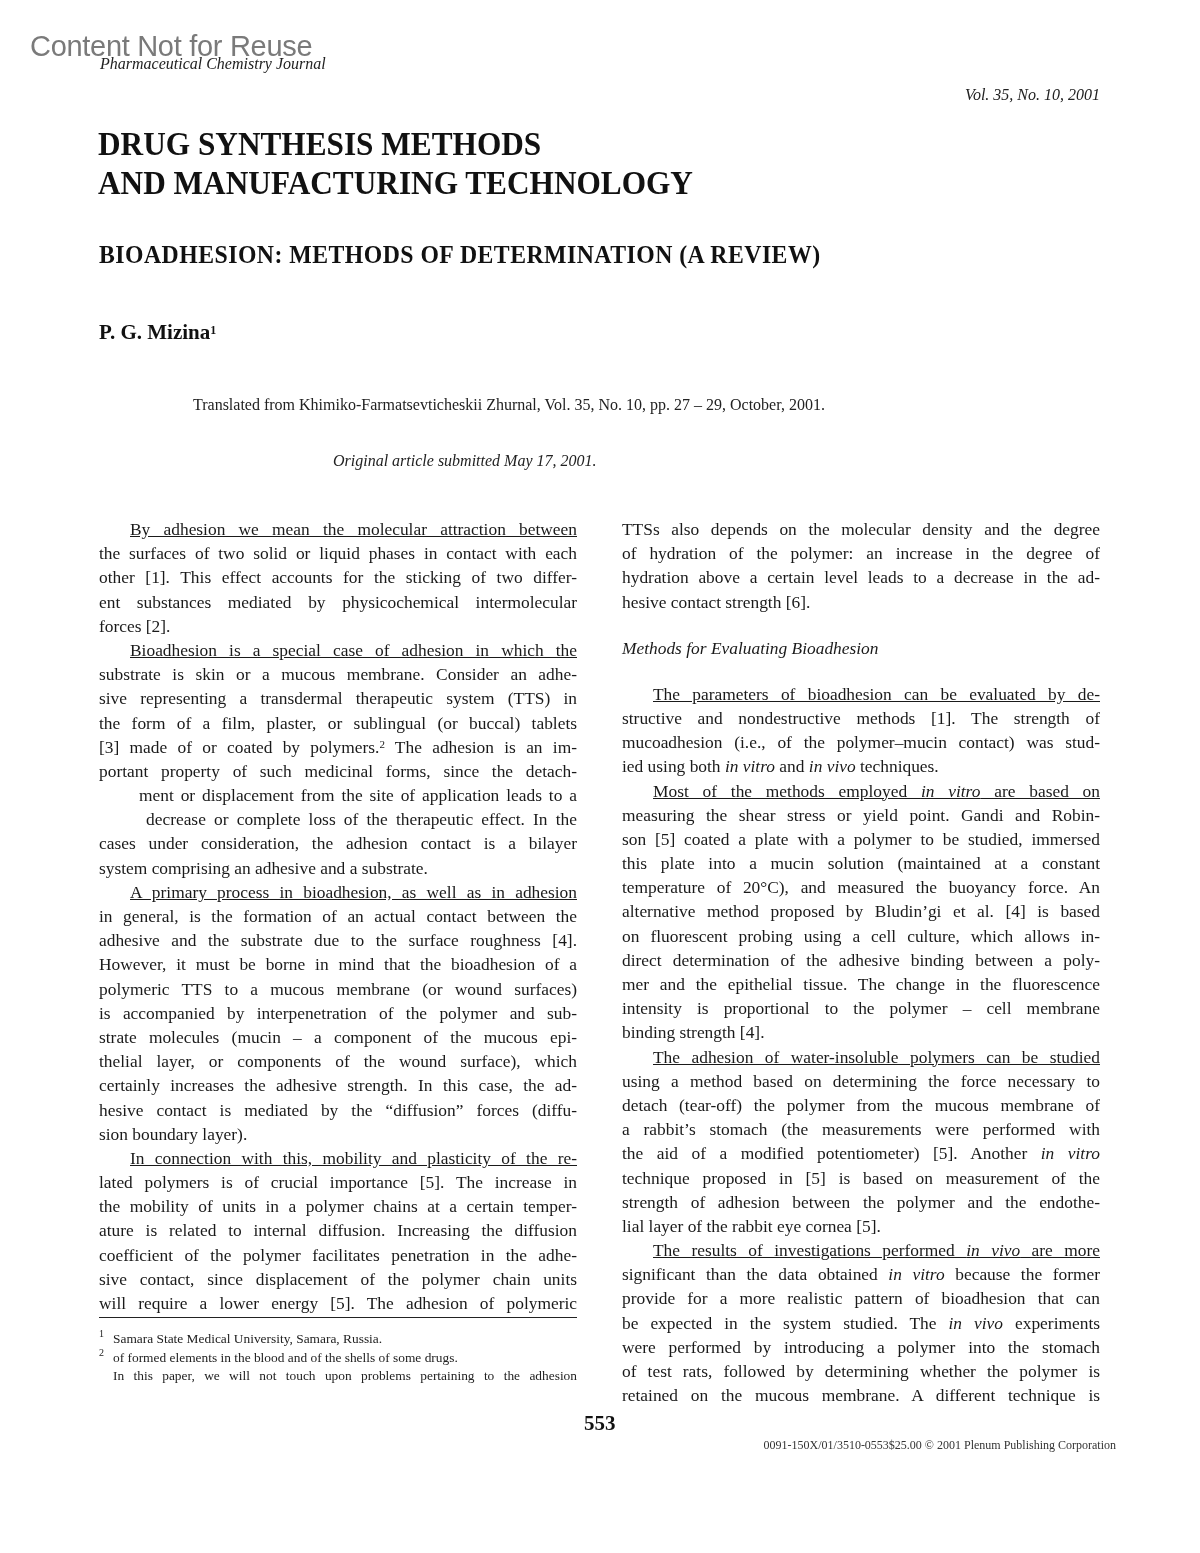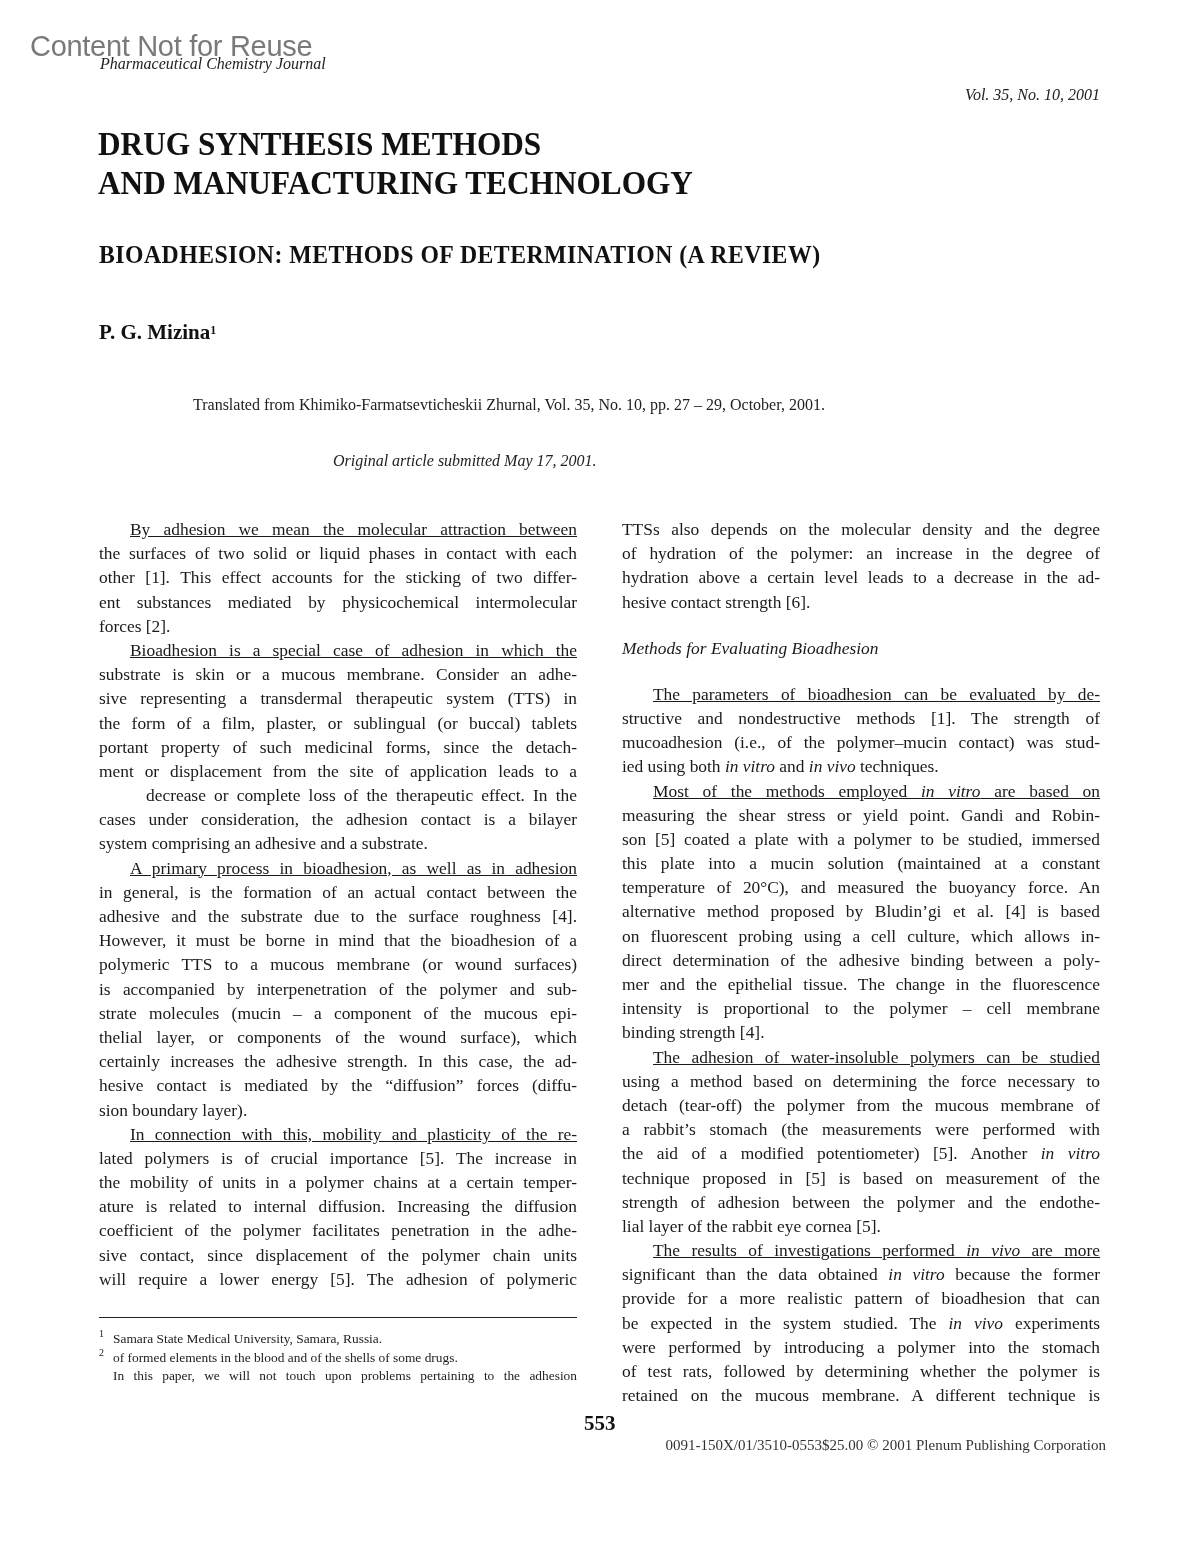--- a/index.html
+++ b/index.html
@@ -32,21 +32,21 @@
   i { font-style: italic; }
 
   .rule { position: absolute; left: 99px; top: 1317px; width: 478px; height: 0; border-top: 1.5px solid #222; }
   .footnotes { position: absolute; left: 99px; top: 1330px; width: 478px; font-size: 13.4px; line-height: 18.5px; color: #222; }
   .fn-row { position: relative; padding-left: 14px; }
   .fn-mark { position: absolute; left: 0; top: -5px; font-size: 10px; }
   .fn-line { display: block; text-align: justify; text-align-last: justify; white-space: nowrap; }
   .fn-line.last { text-align-last: left; }
 
   .page-number { left: 584px; top: 1413px; font-weight: bold; font-size: 21px; line-height: 20px; color: #111; }
-  .copyright { right: 94px; top: 1438px; font-size: 15px; line-height: 14px; color: #333; }
+  .copyright { right: 84px; top: 1438px; font-size: 12px; line-height: 14px; color: #333; }
 </style>
 </head>
 <body>
 
 <div class="abs watermark">Content Not for Reuse</div>
 <div class="abs journal">Pharmaceutical Chemistry Journal</div>
 <div class="abs volume">Vol. 35,  No. 10,  2001</div>
 
 <div class="abs section-title">
   <div>DRUG SYNTHESIS METHODS</div>
@@ -63,22 +63,23 @@
 <div class="col col-left">
   <span class="line indent" style="white-space: normal; overflow: hidden;">By adhesion we mean the molecular attraction between</span>
   <span class="line" style="white-space: normal; overflow: hidden;">the surfaces of two solid or liquid phases in contact with each</span>
   <span class="line" style="white-space: normal; overflow: hidden;">other [1]. This effect accounts for the sticking of two differ-</span>
   <span class="line" style="white-space: normal; overflow: hidden;">ent substances mediated by physicochemical intermolecular</span>
   <span class="line last">forces [2].</span>
   <span class="line indent" style="white-space: normal; overflow: hidden;">Bioadhesion is a special case of adhesion in which the</span>
   <span class="line" style="white-space: normal; overflow: hidden;">substrate is skin or a mucous membrane. Consider an adhe-</span>
   <span class="line" style="white-space: normal; overflow: hidden;">sive representing a transdermal therapeutic system (TTS) in</span>
   <span class="line" style="white-space: normal; overflow: hidden;">the form of a film, plaster, or sublingual (or buccal) tablets</span>
+  <span class="line" style="white-space: normal; overflow: hidden;"><span>[3] made of or coated by polymers.</span><sup class="fn">2</sup><span> The adhesion is an im-</span></span>
   <span class="line" style="white-space: normal; overflow: hidden;">portant property of such medicinal forms, since the detach-</span>
-  <span class="line" style="white-space: normal; overflow: hidden;">ment or displacement from the site of application leads to a</span>
+  <span class="line" style="white-space: normal; overflow: hidden; margin-left: 40px;">ment or displacement from the site of application leads to a</span>
   <span class="line" style="white-space: normal; overflow: hidden; margin-left: 47px;">decrease or complete loss of the therapeutic effect. In the</span>
   <span class="line" style="white-space: normal; overflow: hidden;">cases under consideration, the adhesion contact is a bilayer</span>
   <span class="line last">system comprising an adhesive and a substrate.</span>
   <span class="line indent" style="white-space: normal; overflow: hidden;">A primary process in bioadhesion, as well as in adhesion</span>
   <span class="line" style="white-space: normal; overflow: hidden;">in general, is the formation of an actual contact between the</span>
   <span class="line" style="white-space: normal; overflow: hidden;">adhesive and the substrate due to the surface roughness [4].</span>
   <span class="line" style="white-space: normal; overflow: hidden;">However, it must be borne in mind that the bioadhesion of a</span>
   <span class="line" style="white-space: normal; overflow: hidden;">polymeric TTS to a mucous membrane (or wound surfaces)</span>
   <span class="line" style="white-space: normal; overflow: hidden;">is accompanied by interpenetration of the polymer and sub-</span>
   <span class="line" style="white-space: normal; overflow: hidden;">strate molecules (mucin –  a component of the mucous epi-</span>

